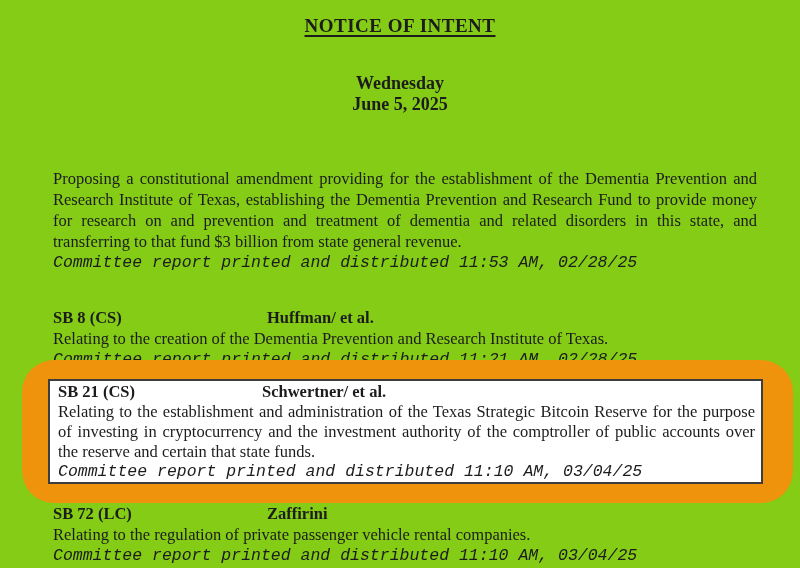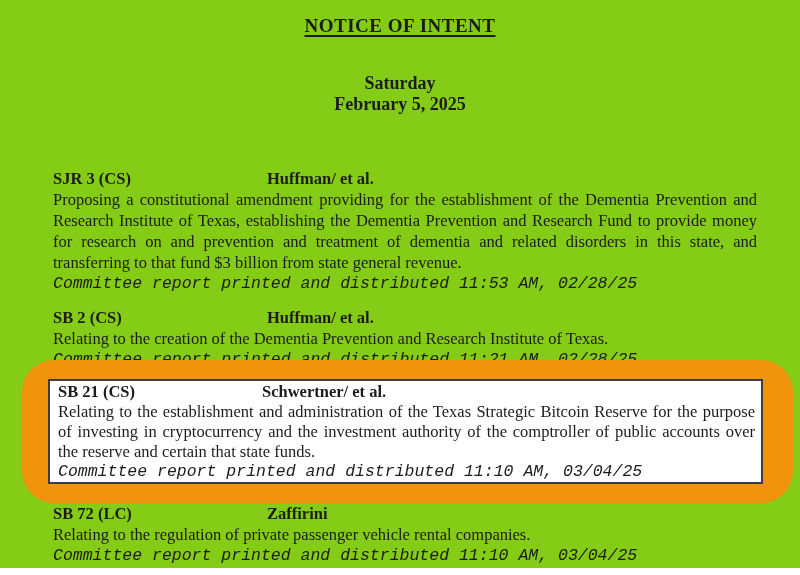--- a/index.html
+++ b/index.html
@@ -95,35 +95,32 @@
   }
 </style>
 </head>
 <body>
 
 <div class="doc">
 
   <div class="title">NOTICE OF INTENT</div>
 
   <div class="dateblock">
-    <div>Saturday</div>
-    <div>February 5, 2025</div>
+    <div>Wednesday</div>
+    <div>June 5, 2025</div>
   </div>
 
   <div class="entry entry-1">
-    <div class="entry-head">
-      <span class="bill-no">SJR 3 (CS)</span><span>Huffman/ et al.</span>
-    </div>
     <div class="desc">Proposing a constitutional amendment providing for the establishment of the Dementia Prevention and Research Institute of Texas, establishing the Dementia Prevention and Research Fund to provide money for research on and prevention and treatment of dementia and related disorders in this state, and transferring to that fund $3 billion from state general revenue.</div>
     <div class="note">Committee report printed and distributed 11:53 AM, 02/28/25</div>
   </div>
 
   <div class="entry entry-2">
     <div class="entry-head">
-      <span class="bill-no">SB 2 (CS)</span><span>Huffman/ et al.</span>
+      <span class="bill-no">SB 8 (CS)</span><span>Huffman/ et al.</span>
     </div>
     <div class="desc">Relating to the creation of the Dementia Prevention and Research Institute of Texas.</div>
     <div class="note">Committee report printed and distributed 11:21 AM, 02/28/25</div>
   </div>
 
   <div class="highlight-box" style="background: rgb(239, 147, 13);">
     <div class="highlight-inner" style="border-color: rgb(61, 61, 61); background: rgb(255, 255, 255);">
       <div class="entry entry-inbox">
         <div class="entry-head">
           <span class="bill-no">SB 21 (CS)</span><span>Schwertner/ et al.</span>

